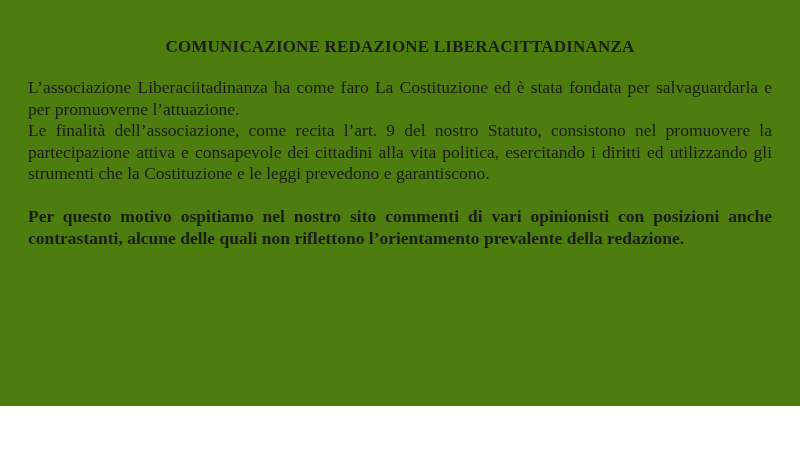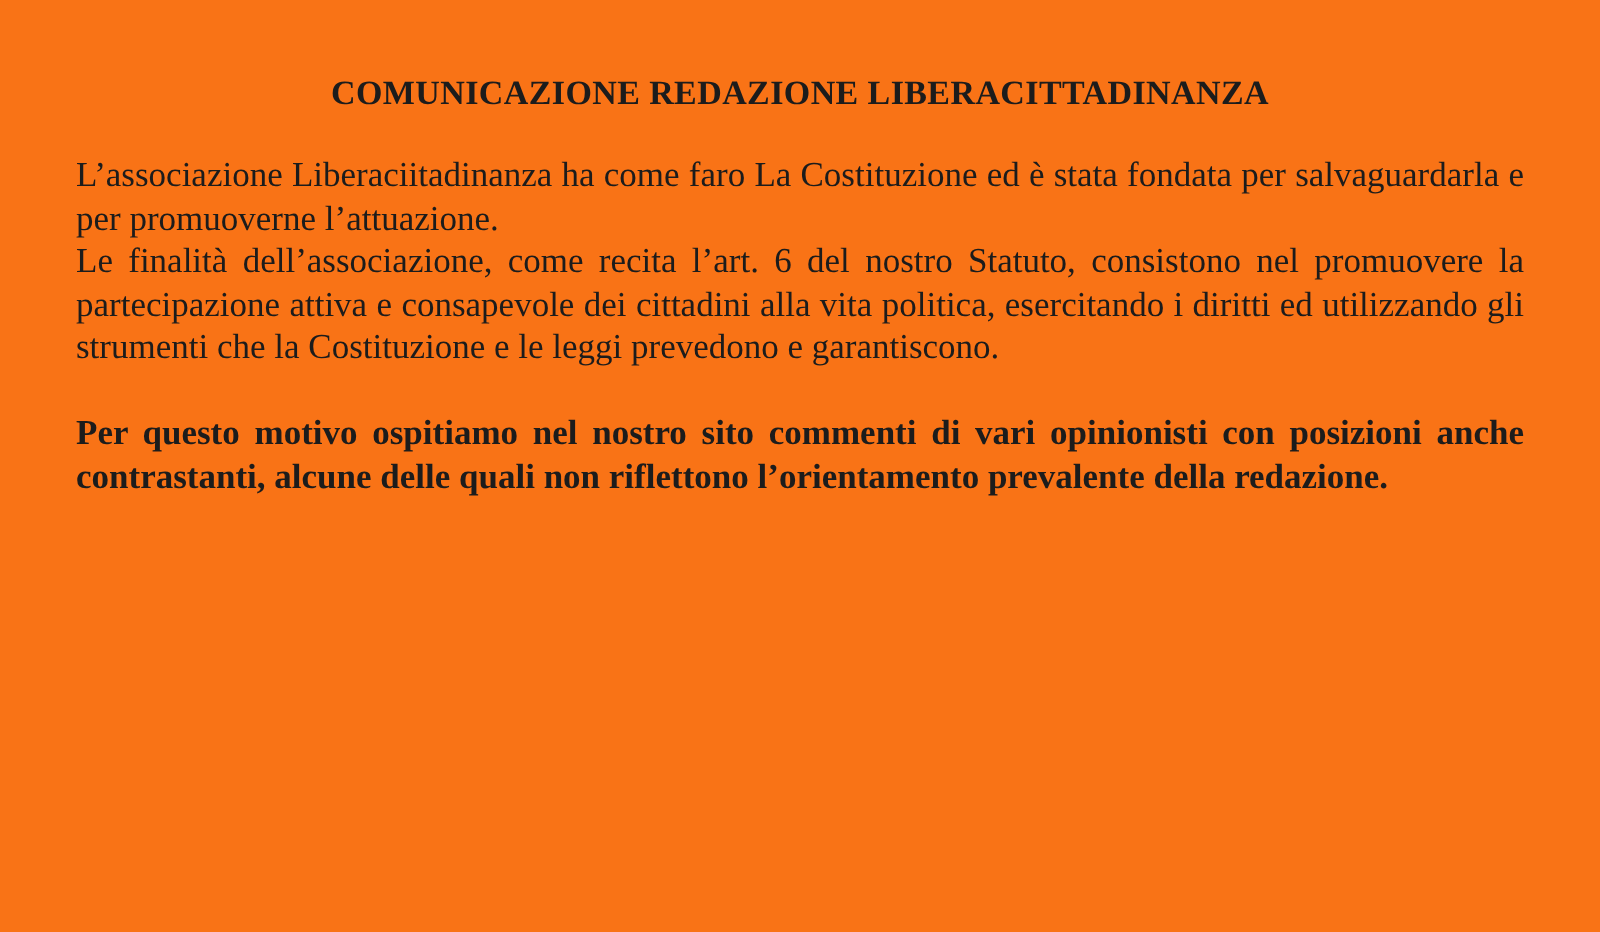--- a/index.html
+++ b/index.html
@@ -10,34 +10,34 @@
   body {
     width: 800px;
     height: 466px;
     overflow: hidden;
     font-family: "Liberation Serif", "DejaVu Serif", serif;
     color: #1c1c1c;
   }
   .page {
     box-sizing: border-box;
     width: 800px;
-    height: 466px;
+    height: 406px;
     padding: 36px 22px 0 22px;
-    background: #f97316;
+    background: #4d7c0f;
   }
   .doc-title {
     margin: 0 0 19px 0;
     font-size: 17px;
     font-weight: bold;
     text-align: center;
     letter-spacing: 0.2px;
     line-height: 22px;
   }
   .block {
-    margin: 16px;
+    margin: 6px;
   }
   .block + .block {
     margin-top: 21px;
     font-weight: bold;
   }
   .block p {
     margin: 0;
     font-size: 17.5px;
     line-height: 21.6px;
     text-align: justify;
@@ -46,21 +46,21 @@
 </style>
 </head>
 <body>
 
 <div class="page">
 
   <h1 class="doc-title">COMUNICAZIONE REDAZIONE LIBERACITTADINANZA</h1>
 
   <section class="block">
     <p>L’associazione Liberaciitadinanza ha come faro La Costituzione ed è stata fondata per salvaguardarla e per promuoverne l’attuazione.</p>
-    <p>Le finalità dell’associazione, come recita l’art. 6 del nostro Statuto, consistono nel promuovere la partecipazione attiva e consapevole dei cittadini alla vita politica, esercitando i diritti ed utilizzando gli strumenti che la Costituzione e le leggi prevedono e garantiscono.</p>
+    <p>Le finalità dell’associazione, come recita l’art. 9 del nostro Statuto, consistono nel promuovere la partecipazione attiva e consapevole dei cittadini alla vita politica, esercitando i diritti ed utilizzando gli strumenti che la Costituzione e le leggi prevedono e garantiscono.</p>
   </section>
 
   <section class="block">
     <p>Per questo motivo ospitiamo nel nostro sito commenti di vari opinionisti con posizioni anche contrastanti, alcune delle quali  non riflettono l’orientamento prevalente della redazione.</p>
   </section>
 
 
 </div>
 
 </body></html>

